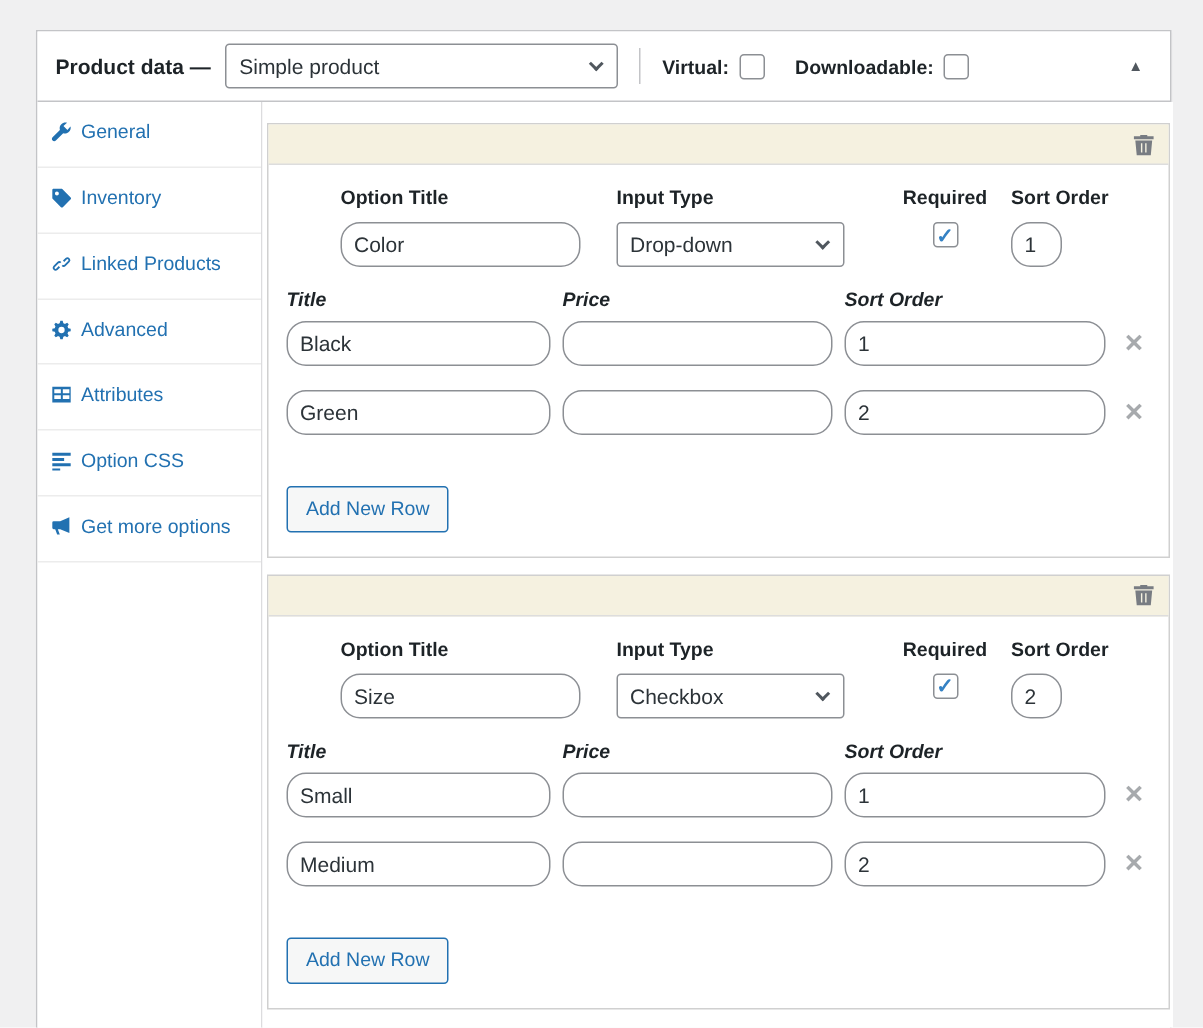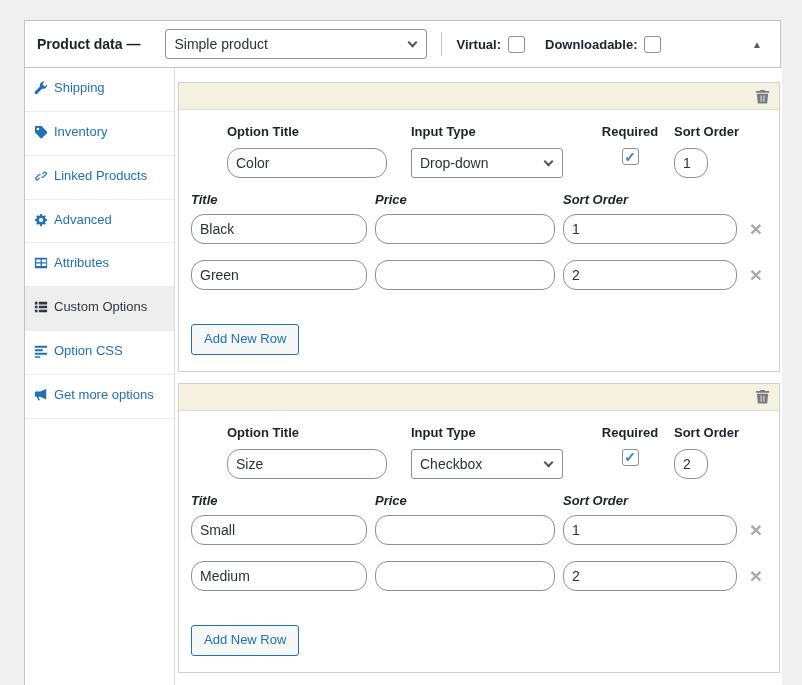--- a/index.html
+++ b/index.html
@@ -31,21 +31,21 @@
     appearance: none; -webkit-appearance: none; -moz-appearance: none;
     border: 1px solid #8c8f94; border-radius: 3px; background: #fff;
     height: 30px; padding: 0 28px 0 8px; font-size: 14px; color: #2c3338;
     font-family: inherit; width: 100%;
   }
   .select-wrap .chev {
     position: absolute; right: 11px; top: 10px; width: 7px; height: 7px;
     border-right: 2px solid #50575e; border-bottom: 2px solid #50575e;
     transform: rotate(45deg); pointer-events: none;
   }
-  .product-type-wrap { width: 262px; margin-left: 15px; }
+  .product-type-wrap { width: 262px; }
   .vsep { width: 1px; height: 24px; background: #c3c4c7; margin: 0 14px; }
   .hcheck { display: flex; align-items: center; gap: 7px; font-weight: 600; font-size: 13px; color: #1d2327; margin-right: 20px; cursor: pointer; }
   .checkbox {
     display: inline-flex; align-items: center; justify-content: center;
     width: 17px; height: 17px; border: 1px solid #8c8f94; border-radius: 3px;
     background: #fff; cursor: pointer;
   }
   .checkbox .checkmark { color: #3582c4; font-weight: bold; font-size: 14px; line-height: 1; }
   .toggle { margin-left: auto; color: #50575e; font-size: 10px; cursor: pointer; padding: 4px 6px; }
   
@@ -125,46 +125,41 @@
     </label>
     <span class="toggle">▲</span>
   </div>
 
   <div class="panel-body">
 
     <ul class="sidebar" style="list-style:none;margin:0;padding:0;">
       <li class="side-item">
         <span class="icon"><svg width="14" height="14" viewBox="0 0 16 16" fill="currentColor">
               <path d="M15 4.7c0 2.4-2 4.4-4.4 4.4-.5 0-.9-.1-1.3-.2l-5.6 5.6c-.7.7-1.8.7-2.5 0s-.7-1.8 0-2.5l5.6-5.6c-.1-.4-.2-.9-.2-1.3C6.6 2.7 8.6.7 11 .7c.4 0 .8.1 1.2.2L9.5 3.5l3 3 2.3-2.7c.1.3.2.6.2.9z"></path>
-            </svg></span><span>Shipping</span>
+            </svg></span><span>General</span>
       </li>
       <li class="side-item">
         <span class="icon"><svg width="14" height="14" viewBox="0 0 16 16" fill="currentColor">
               <path d="M8.6 1.2L15 7.6c.4.4.4 1 0 1.4l-6 6c-.4.4-1 .4-1.4 0L1.2 8.6C1.1 8.4 1 8.2 1 8V2c0-.6.4-1 1-1h6c.2 0 .4.1.6.2zM4.5 6a1.5 1.5 0 1 0 0-3 1.5 1.5 0 0 0 0 3z"></path>
             </svg></span><span>Inventory</span>
       </li>
       <li class="side-item">
         <span class="icon"><svg width="14" height="14" viewBox="0 0 16 16" fill="currentColor">
               <path d="M6.9 10.6l-2 2a2.2 2.2 0 0 1-3.1-3.1l3-3a2.2 2.2 0 0 1 3.1 0l-1 1a.8.8 0 0 0-1.1 0l-3 3a.8.8 0 0 0 1.1 1.1l2-2 1 1zm2.2-5.2l2-2a2.2 2.2 0 0 1 3.1 3.1l-3 3a2.2 2.2 0 0 1-3.1 0l1-1a.8.8 0 0 0 1.1 0l3-3a.8.8 0 0 0-1.1-1.1l-2 2-1-1z"></path>
             </svg></span><span>Linked Products</span>
       </li>
       <li class="side-item">
         <span class="icon"><svg width="14" height="14" viewBox="0 0 16 16" fill="currentColor">
               <path d="M8 10.4a2.4 2.4 0 1 0 0-4.8 2.4 2.4 0 0 0 0 4.8zM15 8.9l-1.9.5c-.1.4-.3.9-.5 1.2l.9 1.7-1.2 1.2-1.7-.9c-.4.2-.8.4-1.2.5L8.9 15H7.1l-.5-1.9c-.4-.1-.8-.3-1.2-.5l-1.7.9-1.2-1.2.9-1.7c-.2-.4-.4-.8-.5-1.2L1 8.9V7.1l1.9-.5c.1-.4.3-.8.5-1.2l-.9-1.7 1.2-1.2 1.7.9c.4-.2.8-.4 1.2-.5L7.1 1h1.8l.5 1.9c.4.1.8.3 1.2.5l1.7-.9 1.2 1.2-.9 1.7c.2.4.4.8.5 1.2l1.9.5v1.8z"></path>
             </svg></span><span>Advanced</span>
       </li>
       <li class="side-item">
         <span class="icon"><svg width="14" height="14" viewBox="0 0 16 16" fill="currentColor">
               <path d="M1 2h14v12H1V2zm1.5 2v3h5V4h-5zm6.5 0v3h5V4H9zM2.5 8.5v3h5v-3h-5zm6.5 0v3h5v-3H9z"></path>
             </svg></span><span>Attributes</span>
-      </li>
-      <li class="side-item active">
-        <span class="icon"><svg width="14" height="14" viewBox="0 0 16 16" fill="currentColor">
-              <path d="M1 2h3v3H1zM5.5 2H15v3H5.5zM1 6.5h3v3H1zM5.5 6.5H15v3H5.5zM1 11h3v3H1zM5.5 11H15v3H5.5z"></path>
-            </svg></span><span>Custom Options</span>
       </li>
       <li class="side-item">
         <span class="icon"><svg width="14" height="14" viewBox="0 0 16 16" fill="currentColor">
               <path d="M1 2h14v2.4H1zM1 6h9v2.4H1zM1 10h14v2.4H1zM1 14h6v1.6H1z"></path>
             </svg></span><span>Option CSS</span>
       </li>
       <li class="side-item">
         <span class="icon"><svg width="14" height="14" viewBox="0 0 16 16" fill="currentColor">
               <path d="M14 1v12l-7-3H5.2l1.5 4h-2L3.2 10H2a1 1 0 0 1-1-1V5a1 1 0 0 1 1-1h5l7-3z"></path>
             </svg></span><span>Get more options</span>

